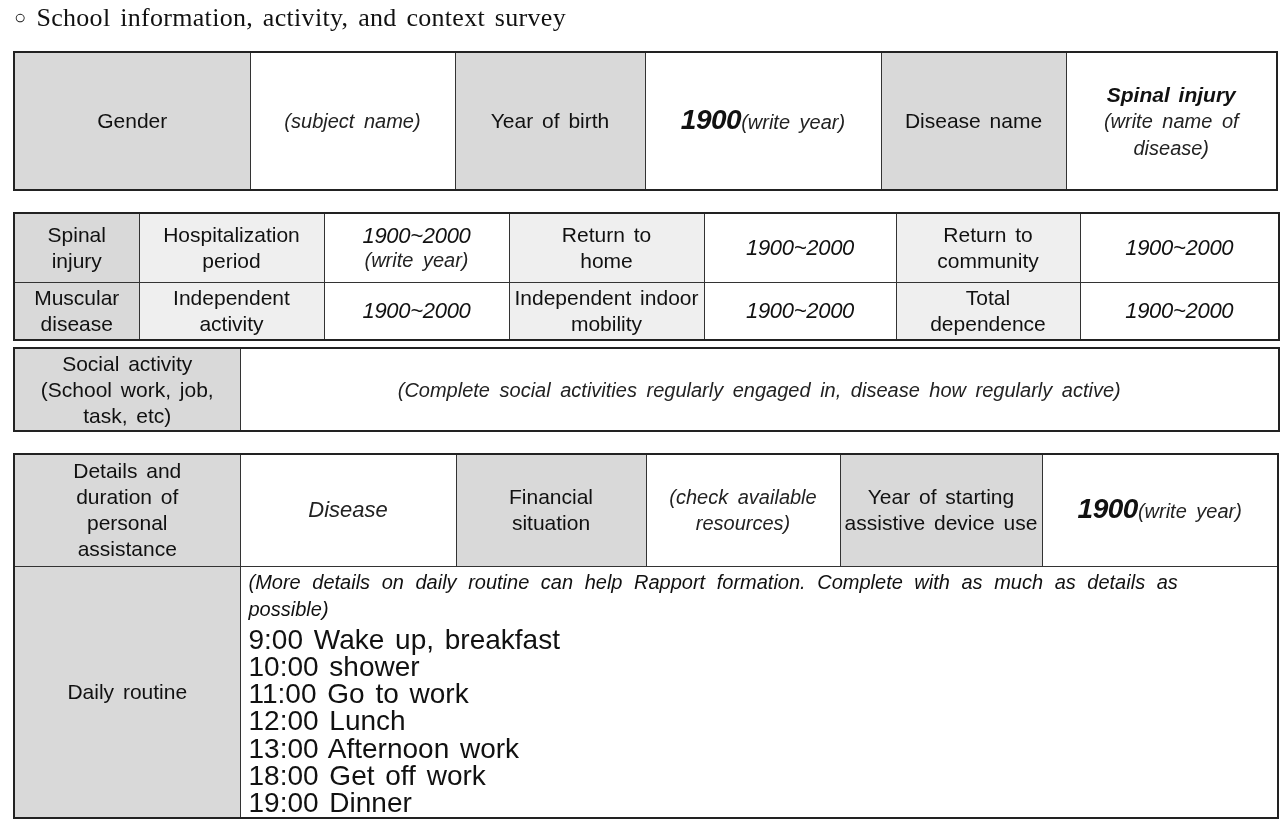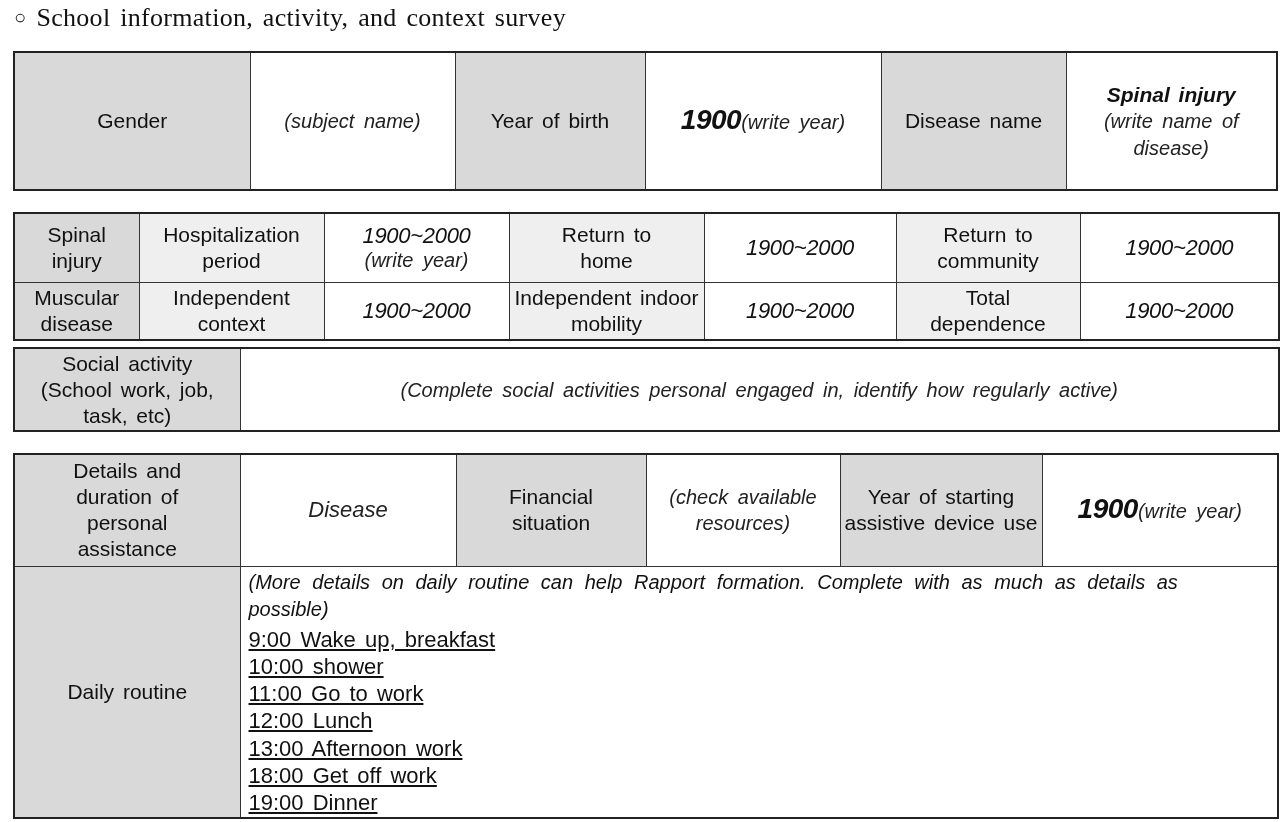--- a/index.html
+++ b/index.html
@@ -14,21 +14,21 @@
   table.t { border: 2.5px solid #222; }
   .h { background: #d9d9d9; margin-left: 43px; }
   .h2 { background: #efefef; }
   .lbl { color: #111; }
   .hint { font-style: italic; color: #222; font-size: 20px; word-spacing: 4px; }
   .yr { font-style: italic; font-size: 28px; letter-spacing: -0.5px; }
   .bold-i { font-style: italic; font-weight: bold; }
   .range { font-style: italic; font-size: 22px; letter-spacing: -0.3px; }
   .routine-cell { text-align: left; vertical-align: top; padding: 2px 8px 0 8px; }
   .routine-note { text-align: left; font-style: italic; font-size: 20px; line-height: 27px; word-spacing: 6px; }
-  .routine-list { margin-top: 3px; font-size: 22px; line-height: 27.3px; text-decoration: underline; }
+  .routine-list { margin-top: 3px; font-size: 28px; line-height: 27.3px; }
   .routine-list div { white-space: nowrap; }
 </style>
 </head>
 <body>
 
 <div class="heading">
   <span class="bullet">○</span><span>School information, activity, and context survey</span>
 </div>
 
 <table class="t" style="left:13px; top:51px; width:1263px; height:140px;">
@@ -73,39 +73,39 @@
           <div class="range">1900~2000</div>
           <div class="hint">(write year)</div>
         </td>
     <td class="h2 lbl" style="padding:8px 40px">Return to home</td>
     <td class="range">1900~2000</td>
     <td class="h2 lbl" style="padding:0 30px">Return to community</td>
     <td class="range">1900~2000</td>
   </tr>
   <tr style="height:57px">
     <td class="h lbl">Muscular disease</td>
-    <td class="h2 lbl" style="padding:0 20px">Independent context</td>
+    <td class="h2 lbl" style="padding:0 20px">Independent activity</td>
     <td class="range">1900~2000</td>
     <td class="h2 lbl">Independent indoor mobility</td>
     <td class="range">1900~2000</td>
     <td class="h2 lbl" style="padding:0 20px">Total dependence</td>
     <td class="range">1900~2000</td>
   </tr>
 </tbody>
   </table>
 
 <table class="t" style="left:13px; top:347px; width:1267px; height:85px;">
   <colgroup>
       <col style="width:226px">
       <col>
     </colgroup>
   <tbody>
       <tr>
     <td class="h lbl" style="padding:0 24px">Social activity (School work, job, task, etc)</td>
-    <td class="hint">(Complete social activities personal engaged in, identify how regularly active)</td>
+    <td class="hint">(Complete social activities regularly engaged in, disease how regularly active)</td>
   </tr>
 </tbody>
   </table>
 
 <table class="t" style="left:13px; top:453px; width:1264px; height:361px;">
   <colgroup>
     <col style="width:226px">
       <col style="width:216px">
       <col style="width:190px">
     <col style="width:194px">

